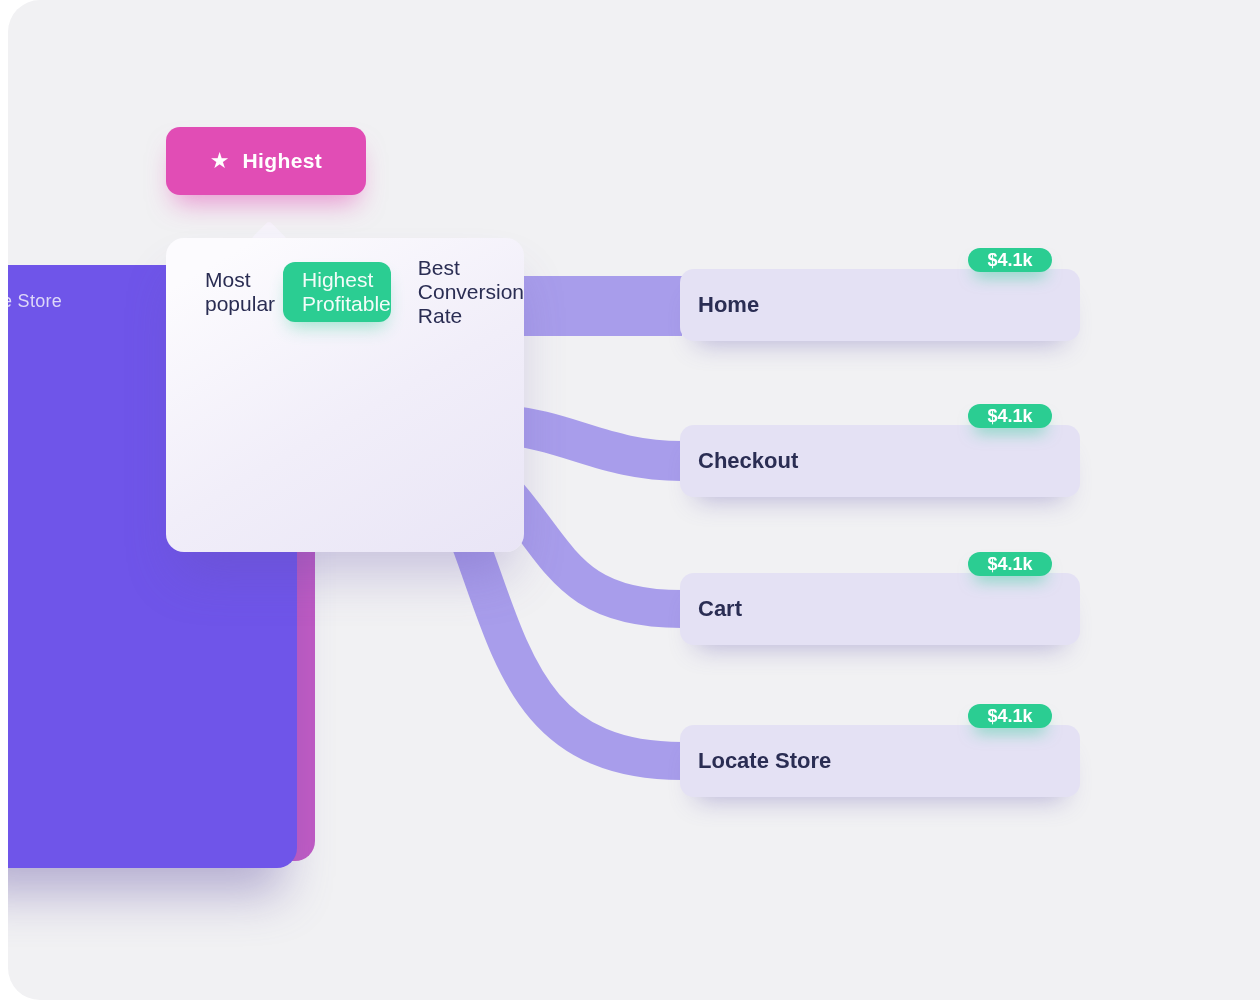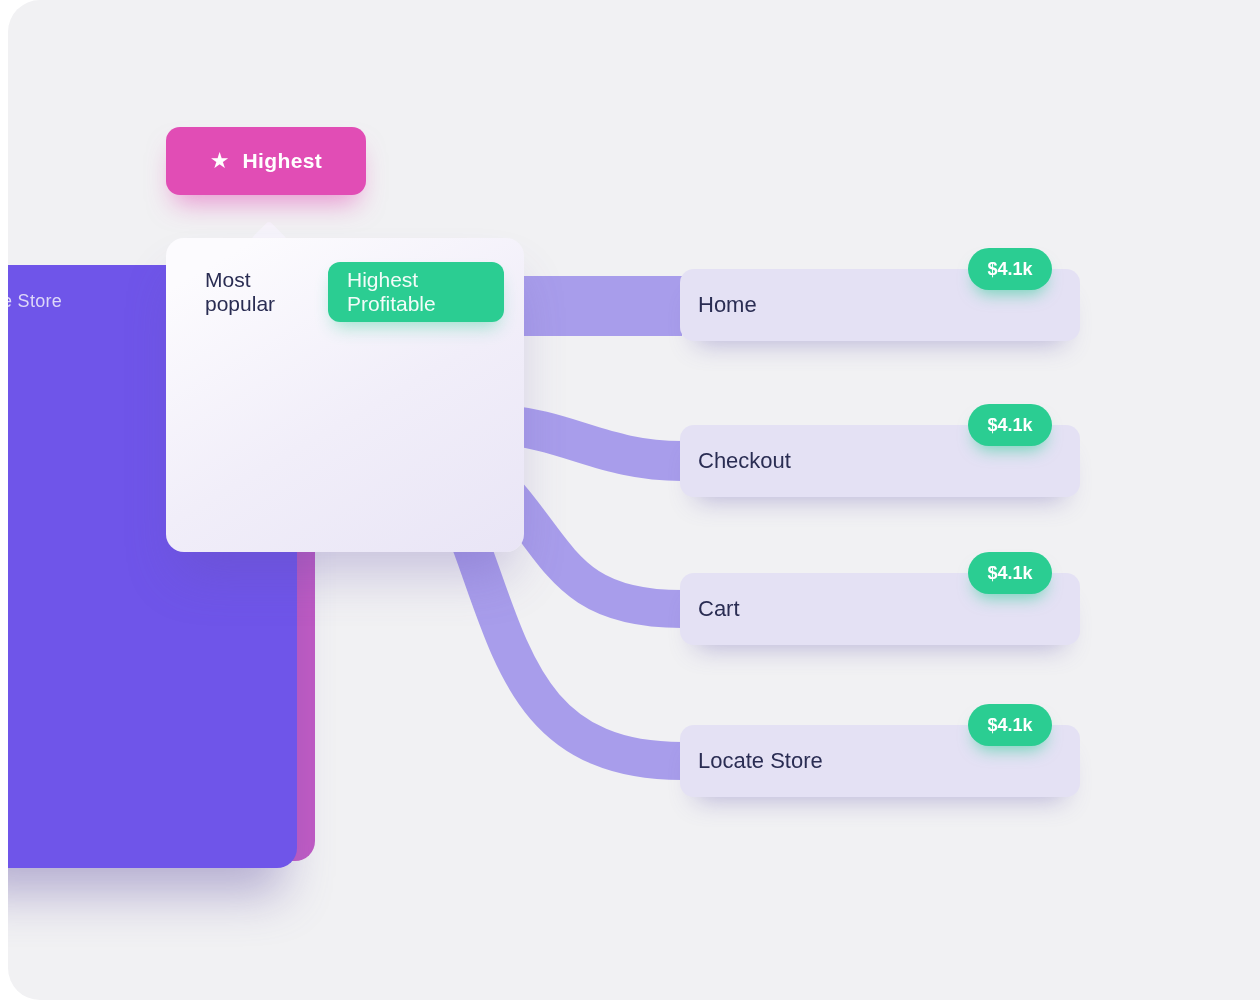--- a/index.html
+++ b/index.html
@@ -29,23 +29,23 @@
   
   svg.links{position:absolute;left:0;top:0;z-index:3;}
   svg.links path{stroke:var(--connector,#a89deb);fill:none;}
   
   .node{
     position:absolute;left:672px;width:400px;height:72px;z-index:4;
     background:var(--node_bg,#e4e1f4);border-radius:14px;
     display:flex;align-items:center;padding-left:18px;box-sizing:border-box;
     box-shadow:0 18px 26px -16px rgba(110,100,180,.45);
   }
-  .node-label{font-size:22px;font-weight:400;color:var(--dark,#2a2d53);}
+  .node-label{font-size:22px;font-weight:700;color:var(--dark,#2a2d53);}
   .badge{
-    position:absolute;right:28px;top:-21px;width:84px;height:42px;border-radius:21px;
+    position:absolute;right:28px;top:-21px;width:84px;height:24px;border-radius:21px;
     background:var(--green,#2bcd92);display:flex;align-items:center;justify-content:center;
     font-size:18px;font-weight:bold;color:#ffffff;
     box-shadow:0 10px 16px -6px rgba(42,205,146,.6);
   }
   
   .presets-btn{
     position:absolute;left:158px;top:127px;width:200px;height:68px;z-index:6;
     background:var(--pink,#e14db5);border:none;border-radius:14px;cursor:pointer;
     display:flex;align-items:center;justify-content:center;gap:13px;
     box-shadow:0 16px 26px -8px rgba(225,77,181,.55);
@@ -105,20 +105,21 @@
   <div class="node" style="top:725px">
     <span class="node-label">Locate Store</span>
     <span class="badge">$4.1k</span>
   </div>
 
   <div class="dropdown-wrap">
     <div class="caret"></div>
     <div class="dropdown">
       <div class="menu-item">Most popular</div>
       <div class="menu-item selected">Highest Profitable</div>
+      <div class="menu-item">Best Conversion Rate</div>
     </div>
   </div>
 
   <button class="presets-btn">
     <span class="star">★</span>
     <span class="lbl">Highest</span>
   </button>
 
 </div>
 

